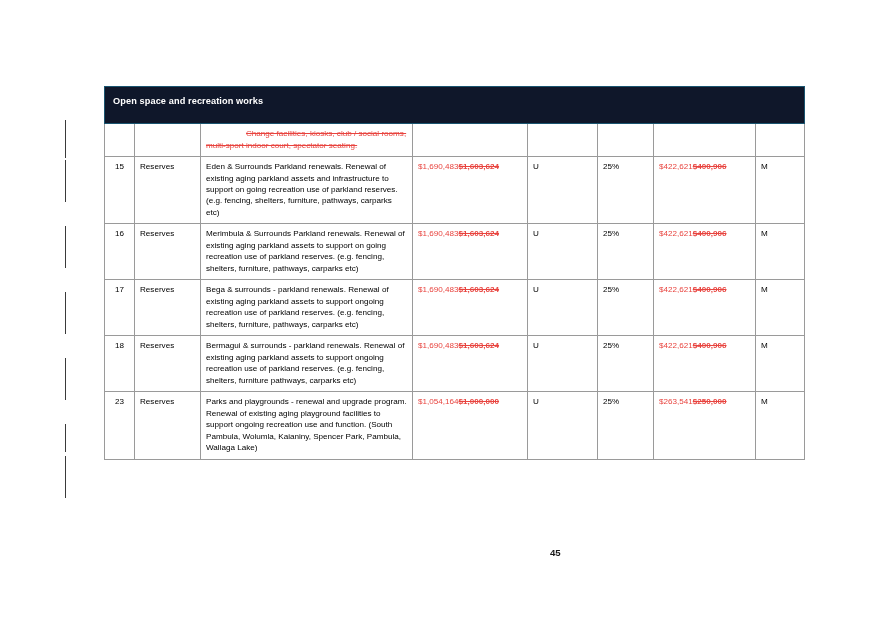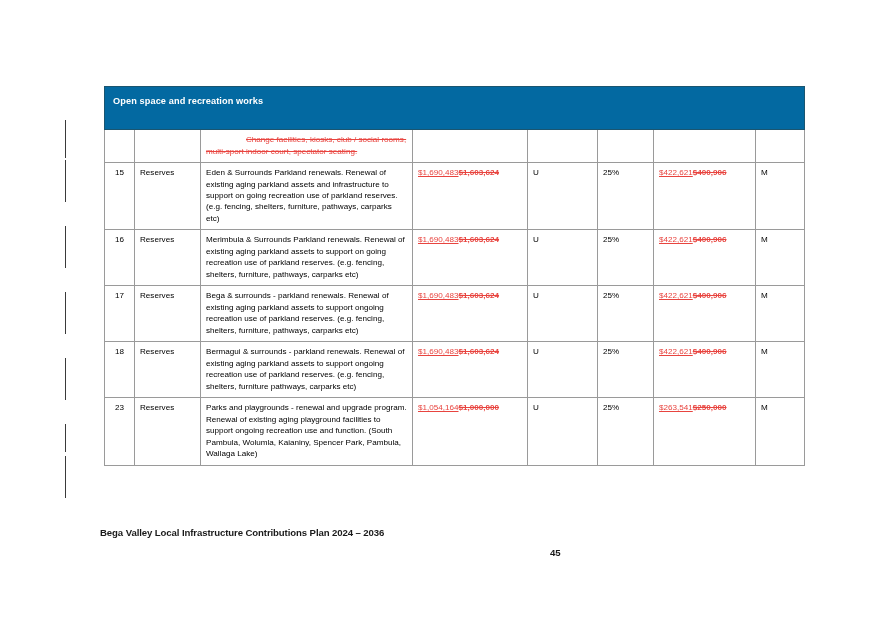--- a/index.html
+++ b/index.html
@@ -57,26 +57,26 @@
   table.works td {
     border: 1px solid #9a9a9a;
     vertical-align: top;
     padding: 4px 5px 5px 5px;
     font-size: 8.1px;
     line-height: 1.42;
   }
 
   
   tr.section-head td {
-    background: #0369a1;
+    background: #0f172a;
     color: #ffffff;
     border: 1px solid #1a5570;
     font-size: 9.2px;
     font-weight: bold;
-    padding: 8px 8px 21px 8px;
+    padding: 8px 8px 15px 8px;
     letter-spacing: .1px;
   }
 
   
   col.c-id    { width: 30px; }
   col.c-type  { width: 66px; }
   col.c-desc  { width: 212px; }
   col.c-cost  { width: 115px; }
   col.c-app   { width: 70px; }
   col.c-pct   { width: 56px; }
@@ -84,21 +84,20 @@
   col.c-stage { width: 49px; }
 
   .cell-id    { text-align: center; }
   .cell-app,
   .cell-pct,
   .cell-stage { text-align: left; }
 
   
   .ins {
     color: #e8443f;
-    text-decoration: underline;
     text-decoration-color: #e8443f;
   }
   .del {
     color: #e8443f;
     text-decoration: line-through;
     text-decoration-color: #e8443f;
     font-weight: bold;
   }
   .del-block {
     color: #e8443f;
@@ -225,17 +224,16 @@
             <td class="cell-app">U</td>
             <td class="cell-pct">25%</td>
             <td class="cell-contr"><span class="ins nowrap">$263,541</span><span class="del nowrap">$250,000</span></td>
             <td class="cell-stage">M</td>
           </tr>
         </tbody>
     </table>
   </div>
 
   <div class="footer">
-    <span class="footer-title">Bega Valley Local Infrastructure Contributions Plan 2024 – 2036</span>
     <span class="footer-page">45</span>
   </div>
 
 </div>
 
 </body></html>

